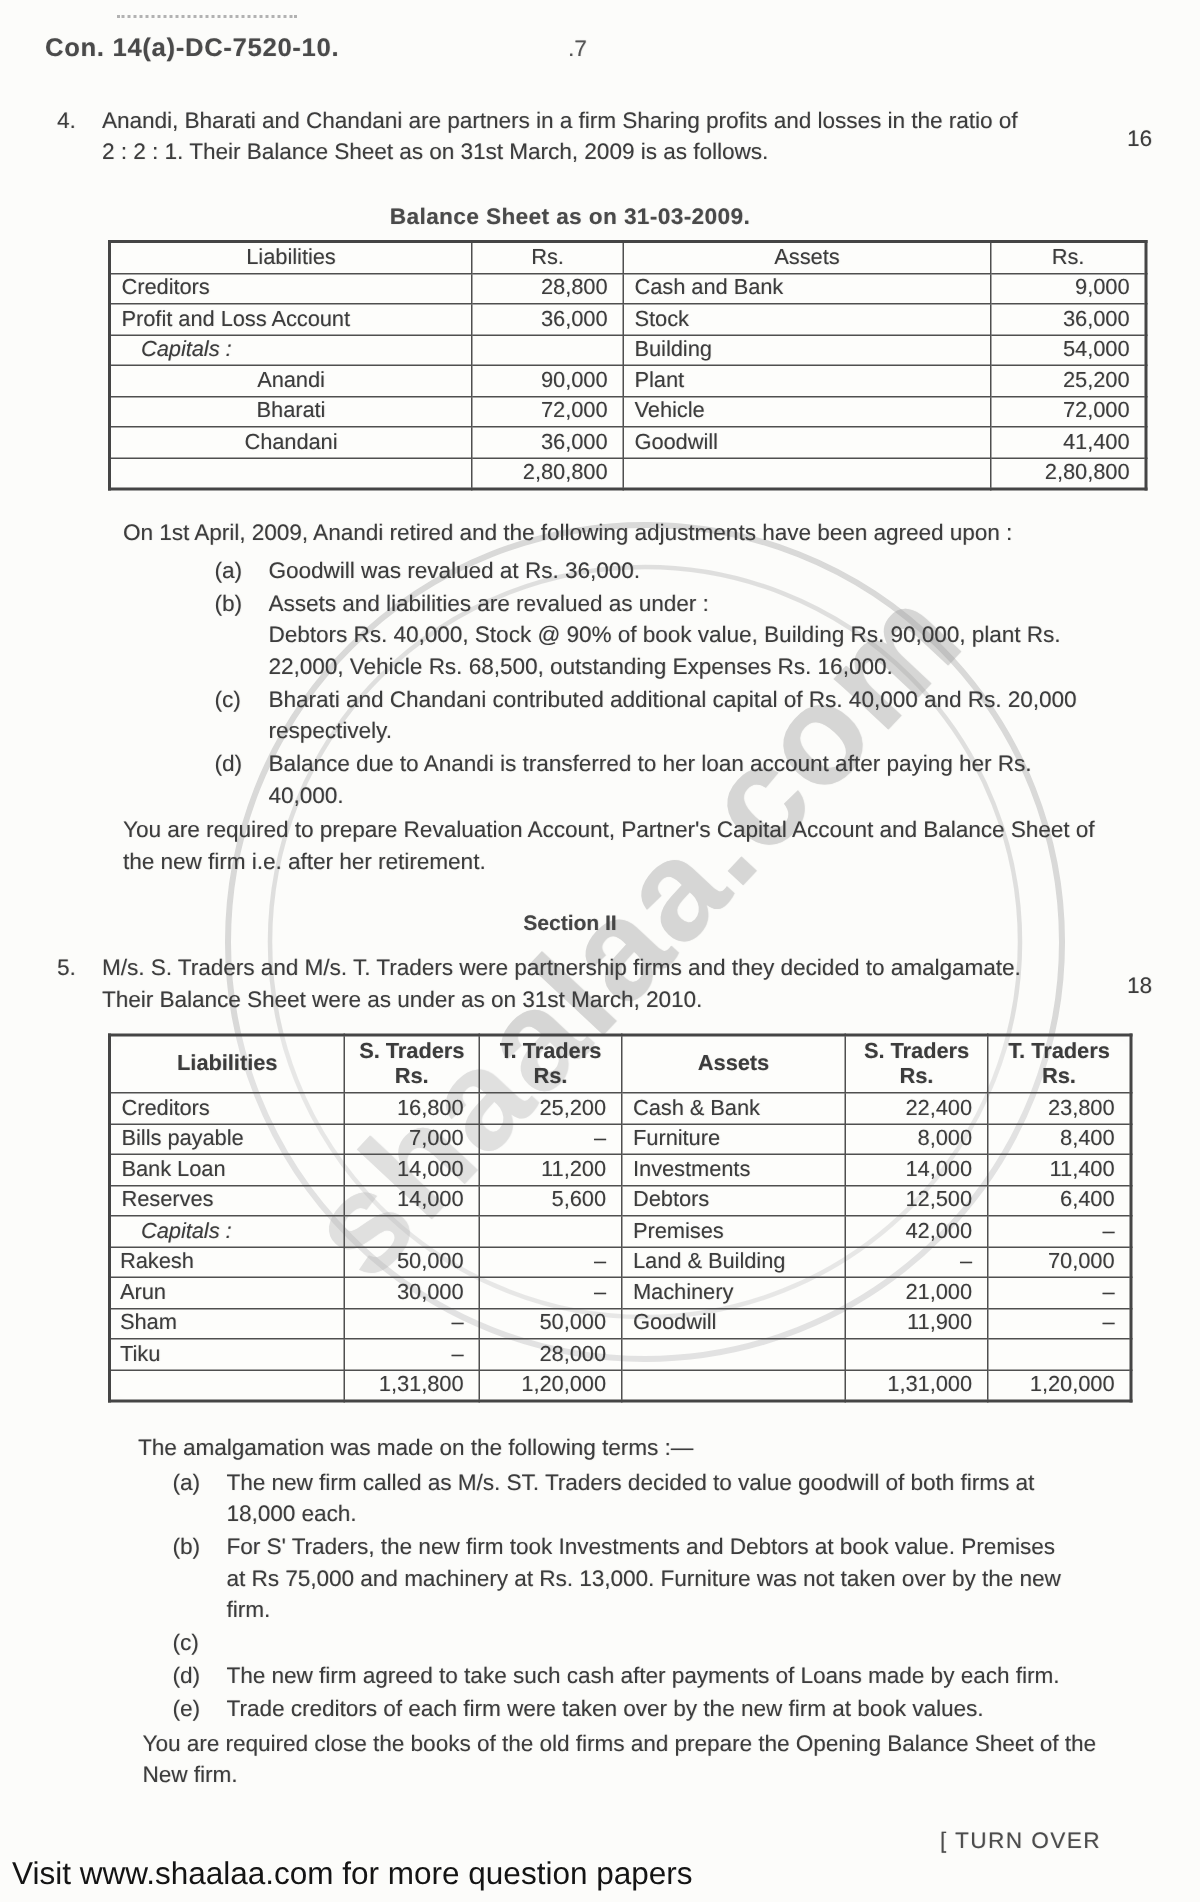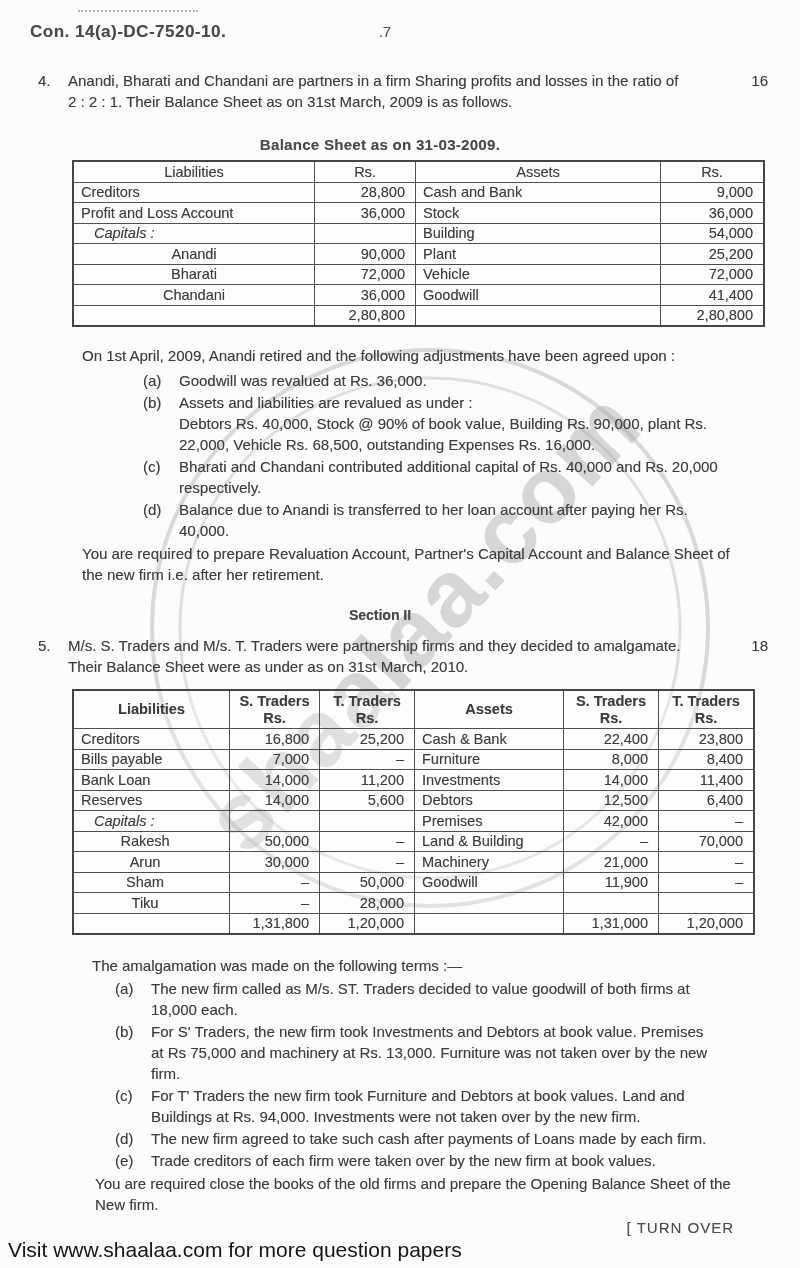--- a/index.html
+++ b/index.html
@@ -16,38 +16,38 @@
   .smudge { position:absolute; left:78px; top:10px; width:120px;
             border-top:2px dotted #9a9a9a; opacity:.75; }
 
   .header-row { margin:22px 0 0 30px; }
   .paper-code { font-weight:bold; font-size:17px; letter-spacing:.5px; color:#4a4a4a; }
   .page-no { display:inline-block; margin-left:148px; font-size:15px; color:#555; }
 
   .q-row { display:flex; align-items:flex-start; margin:28px 18px 0 38px; font-size:15px; line-height:21px; }
   .q-num { width:30px; flex:none; }
   .q-text { width:616px; flex:none; }
-  .q-marks { flex:none; margin-left:auto; padding-right:14px; }
+  .q-marks { flex:none; margin-left:auto; padding-right:14px;margin-top:12px; }
 
   .table-title { text-align:center; font-weight:bold; font-size:15px; color:#4a4a4a;
                  margin:24px 40px 7px 0; letter-spacing:.3px; }
 
   table { border-collapse:collapse; font-size:14.5px; color:#3c3c3c;
           table-layout:fixed; background:rgba(255,255,255,.25);border-radius:20px; }
   td, th { border:1.5px solid #4f4f4f; padding:1.5px 6px; line-height:16.5px;
            overflow:hidden; white-space:nowrap; }
   table { border:2px solid #454545; }
   th { font-weight:normal; text-align:center; }
   .bs2 th { font-weight:bold; white-space:pre-line; padding:2px 2px; }
   .bs1 { margin:0 0 0 72px; width:640px; }
   .bs2 { margin:12px 0 0 72px; width:654px; }
   .nm  { text-align:left; padding-left:7px; }
   .amt { text-align:right; padding-right:10px; }
   .ctr { text-align:center; }
-  .rgt { text-align:center; padding-right:19px; }
+  .rgt { text-align:left; padding-right:19px; }
   .ital { font-style:italic;padding-left:20px; }
 
   .para { font-size:15px; line-height:21px; margin:18px 40px 4px 82px; }
   .items-q4 { margin-left:143px; }
   .items-q5 { margin-left:115px; }
   .item { display:flex; font-size:15px; line-height:21px; margin-top:1px; }
   .item-label { width:36px; flex:none; }
   .item-text { white-space:pre-line; }
   .items-q4 .item-text { width:552px; }
   .items-q5 .item-text { width:566px; }
@@ -285,21 +285,20 @@
         <div class="item">
           <span class="item-label">(a)</span>
           <span class="item-text">The new firm called as M/s. ST. Traders decided to value goodwill of both firms at 18,000 each.</span>
         </div>
         <div class="item">
           <span class="item-label">(b)</span>
           <span class="item-text">For S' Traders, the new firm took Investments and Debtors at book value. Premises at Rs 75,000 and machinery at Rs. 13,000. Furniture was not taken over by the new firm.</span>
         </div>
         <div class="item">
           <span class="item-label">(c)</span>
-          <span class="item-text">For T' Traders the new firm took Furniture and Debtors at book values. Land and Buildings at Rs. 94,000. Investments were not taken over by the new firm.</span>
         </div>
         <div class="item">
           <span class="item-label">(d)</span>
           <span class="item-text">The new firm agreed to take such cash after payments of Loans made by each firm.</span>
         </div>
         <div class="item">
           <span class="item-label">(e)</span>
           <span class="item-text">Trade creditors of each firm were taken over by the new firm at book values.</span>
         </div>
       </div>

